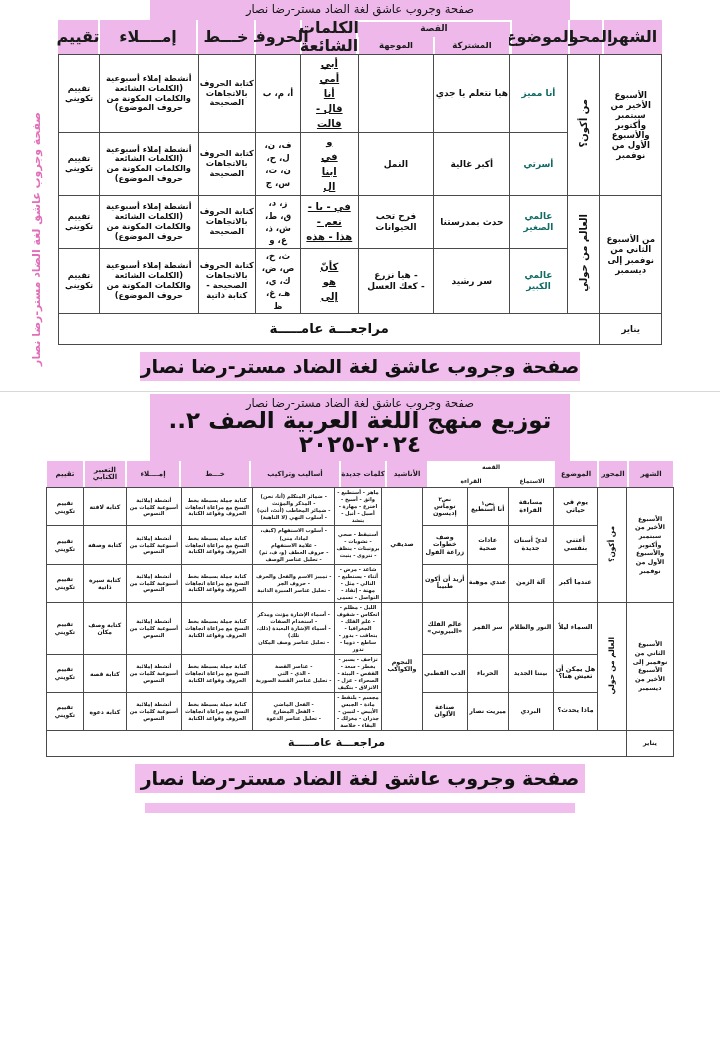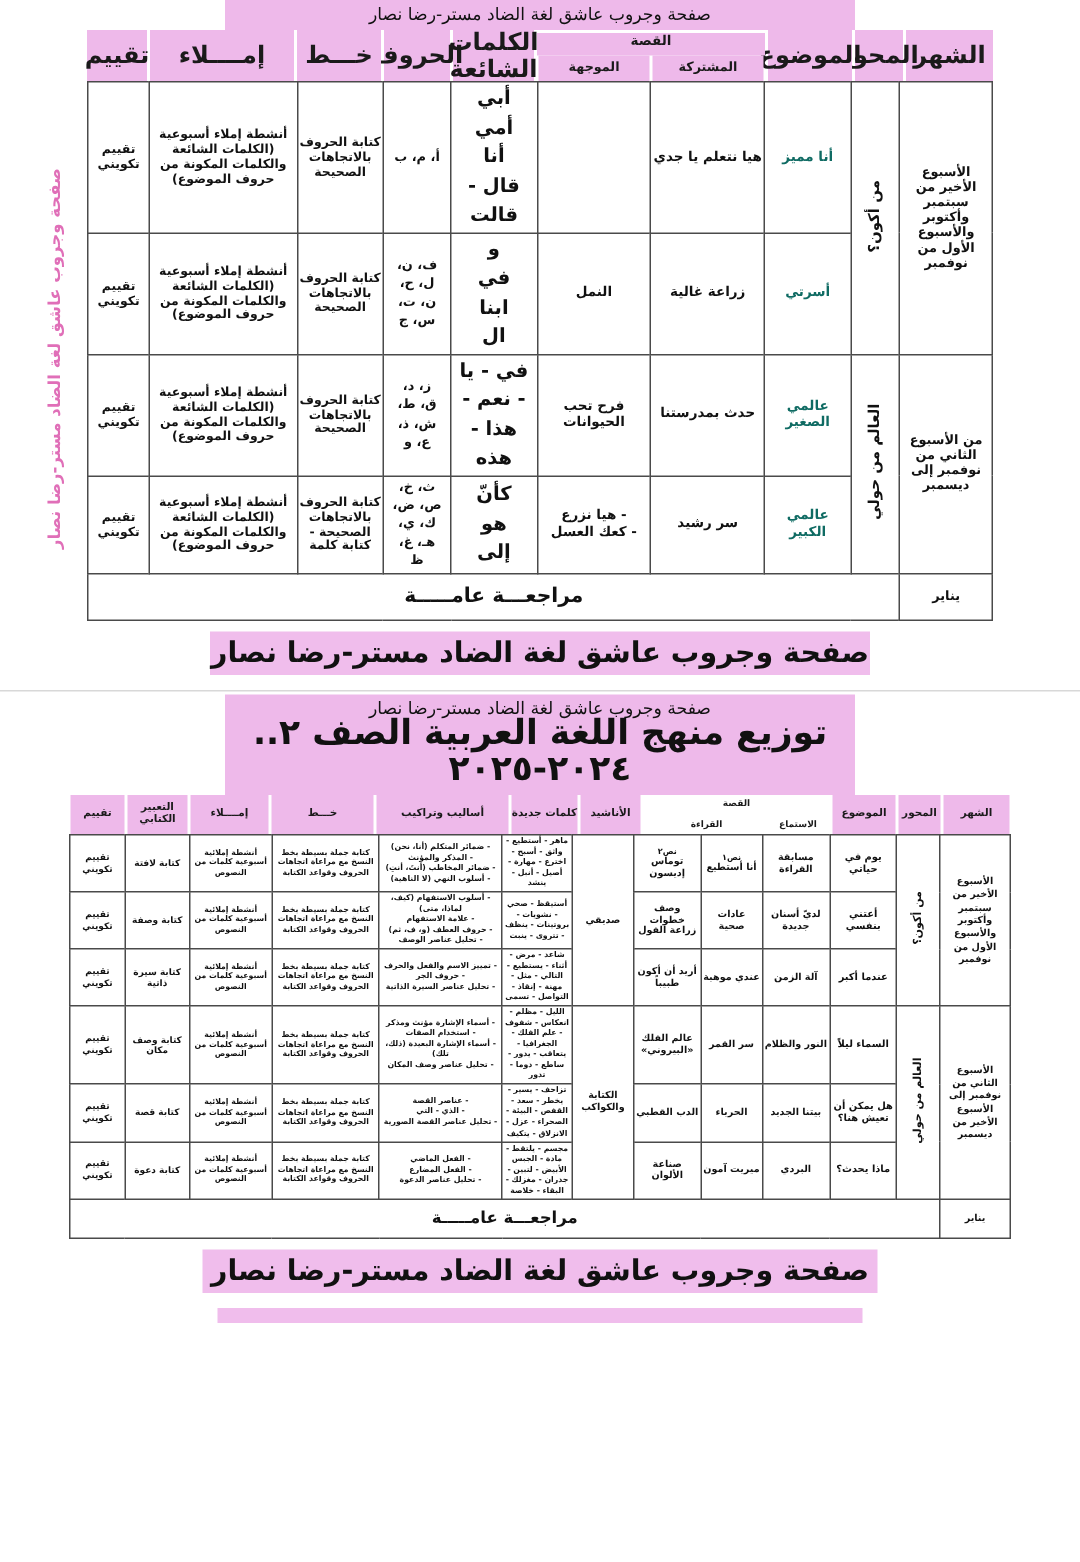--- a/index.html
+++ b/index.html
@@ -99,21 +99,21 @@
     writing-mode:vertical-rl;
     text-orientation:mixed;
     transform:rotate(180deg);
     white-space:nowrap;
     font-size:10px;
     letter-spacing:1px;
   }
   .t1 .topic{color:#0f6b63;font-size:9px;}
   .t1 .story{font-size:9px;}
   .t1 .letters{font-size:8.6px;line-height:1.45;}
-  .t1 .common{font-size:13px;line-height:1.5;}
+  .t1 .common{font-size:10px;line-height:1.5;text-decoration:underline;}
   .t1 .review{
     font-size:13.5px;
     letter-spacing:3px;
     padding:7px 0;
   }
 
   .t1-hdr .chip{height:34px;display:flex;align-items:center;justify-content:center;}
   .t1-hdr .chip.two{line-height:1.15;}
   .story-group{display:flex;flex-direction:column;margin:0 1px;}
   .story-group .top{
@@ -238,21 +238,21 @@
 أمي
 أنا
 قال - قالت</td>
             <td class="letters">أ، م، ب</td>
             <td>كتابة الحروف بالاتجاهات الصحيحة</td>
             <td>أنشطة إملاء أسبوعية (الكلمات الشائعة والكلمات المكونة من حروف الموضوع)</td>
             <td>تقييم تكويني</td>
           </tr>
           <tr>
             <td class="topic">أسرتي</td>
-            <td class="story">زراعة غالية</td>
+            <td class="story">أكبر غالية</td>
             <td class="story">النمل</td>
             <td class="common" style="white-space: pre-line;">و
 في
 ابنا
 ال</td>
             <td class="letters" style="white-space: pre-line;">ف، ن،
 ل، ح،
 ن، ت،
 س، ج</td>
             <td>كتابة الحروف بالاتجاهات الصحيحة</td>
@@ -281,21 +281,21 @@
             <td class="story" style="white-space: pre-line;">- هيا نزرع
 - كعك العسل</td>
             <td class="common" style="white-space: pre-line;">كأنّ
 هو
 إلى</td>
             <td class="letters" style="white-space: pre-line;">ث، خ،
 ص، ض،
 ك، ي،
 هـ، غ،
 ظ</td>
-            <td>كتابة الحروف بالاتجاهات الصحيحة - كتابة كلمة</td>
+            <td>كتابة الحروف بالاتجاهات الصحيحة - كتابة ذاتية</td>
             <td>أنشطة إملاء أسبوعية (الكلمات الشائعة والكلمات المكونة من حروف الموضوع)</td>
             <td>تقييم تكويني</td>
           </tr>
           <tr>
             <td class="month">يناير</td>
             <td class="review" colspan="9">مراجعـــة عامـــــة</td>
           </tr>
         </tbody>
       </table>
     </div>
@@ -413,21 +413,21 @@
             <td class="eval">تقييم تكويني</td>
           </tr>
 
           <tr>
             <td class="month" rowspan="3">الأسبوع الثاني من نوفمبر إلى الأسبوع الأخير من ديسمبر</td>
             <td rowspan="3"><span class="vert">العالم من حولي</span></td>
             <td class="topic">السماء ليلاً</td>
             <td class="listen">النور والظلام</td>
             <td class="read">سر القمر</td>
             <td class="read">عالم الفلك «البيروني»</td>
-            <td class="nashid" rowspan="3">الكتابة والكواكب</td>
+            <td class="nashid" rowspan="3">النجوم والكواكب</td>
             <td class="words">الليل - مظلم - انعكاس - شفوف - علم الفلك - الجغرافيا - يتعاقب - يدور - ساطع - دوما - تدور</td>
             <td class="struct" style="white-space: pre-line;">- أسماء الإشارة مؤنث ومذكر
 - استخدام الصفات
 - أسماء الإشارة البعيدة (ذلك، تلك)
 - تحليل عناصر وصف المكان</td>
             <td class="khat">كتابة جملة بسيطة بخط النسخ مع مراعاة اتجاهات الحروف وقواعد الكتابة</td>
             <td class="imla">أنشطة إملائية أسبوعية كلمات من النصوص</td>
             <td class="taabir">كتابة وصف مكان</td>
             <td class="eval">تقييم تكويني</td>
           </tr>
@@ -443,21 +443,21 @@
 - تحليل عناصر القصة الصورية</td>
             <td class="khat">كتابة جملة بسيطة بخط النسخ مع مراعاة اتجاهات الحروف وقواعد الكتابة</td>
             <td class="imla">أنشطة إملائية أسبوعية كلمات من النصوص</td>
             <td class="taabir">كتابة قصة</td>
             <td class="eval">تقييم تكويني</td>
           </tr>
 
           <tr>
             <td class="topic">ماذا يحدث؟</td>
             <td class="listen">البردي</td>
-            <td class="read">ميريت آمون</td>
+            <td class="read">ميريت نصار</td>
             <td class="read">صناعة الألوان</td>
             <td class="words">مجسم - يلتقط - مادة - الجبس الأبيض - لتبين - جدران - مغزلك - البقاء - خلاصة</td>
             <td class="struct" style="white-space: pre-line;">- الفعل الماضي
 - الفعل المضارع
 - تحليل عناصر الدعوة</td>
             <td class="khat">كتابة جملة بسيطة بخط النسخ مع مراعاة اتجاهات الحروف وقواعد الكتابة</td>
             <td class="imla">أنشطة إملائية أسبوعية كلمات من النصوص</td>
             <td class="taabir">كتابة دعوة</td>
             <td class="eval">تقييم تكويني</td>
           </tr>

